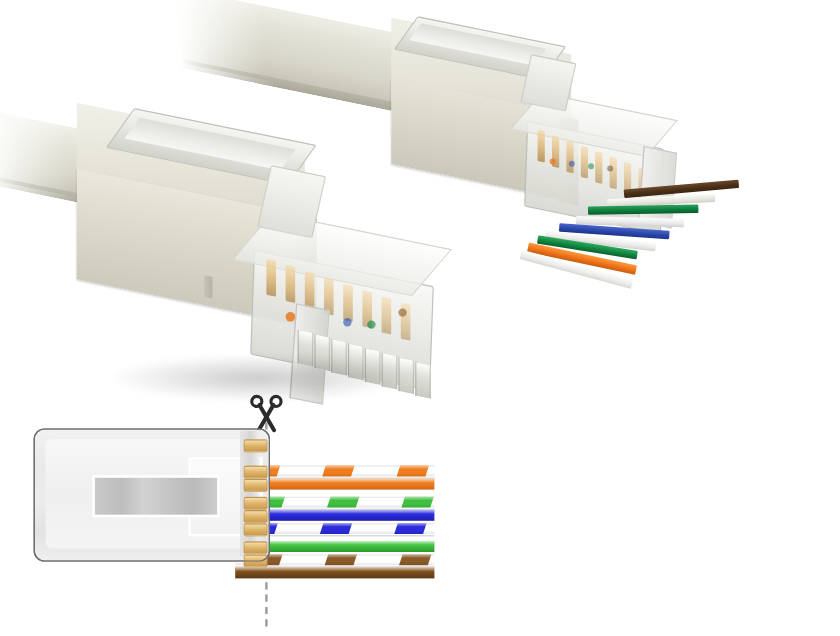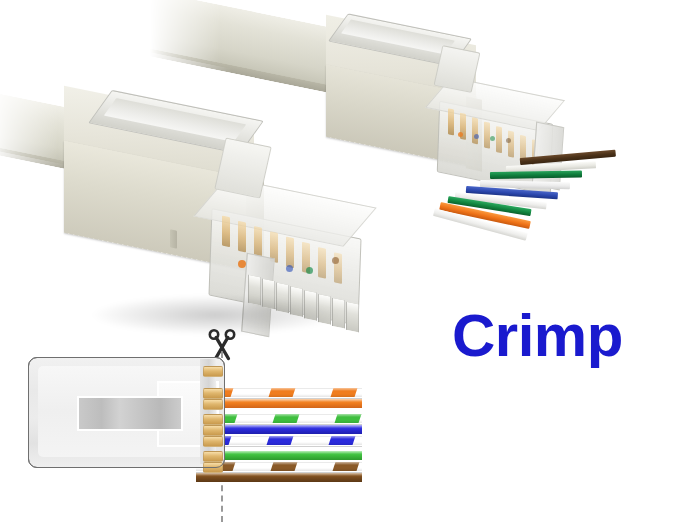--- a/index.html
+++ b/index.html
@@ -309,21 +309,20 @@
         <div class="pin" style="left:70px;top:5px;width:11px;height:28px;"></div>
         <div class="pin" style="left:84px;top:6px;width:11px;height:28px;"></div>
         <div class="pin" style="left:98px;top:7px;width:11px;height:28px;"></div>
       </div>
 
       <div class="shadow" style="left:30px;top:190px;width:250px;height:40px;"></div>
     </div>
 
   </div>
 
-  <div class="caption cap1" style="left:452px;top:305px;">Crimp</div>
 
   <div class="diagram">
 
     <div class="cutline" style="left:221px;top:22px;height:170px;"></div>
 
     <div class="scissors" style="left:204px;top:-2px;width:36px;height:34px;">
       <svg width="36" height="34" viewBox="0 0 36 34">
         <g fill="none" stroke="#2b2b2b" stroke-width="2.6" stroke-linecap="round">
           <circle cx="10" cy="6.5" r="4.2"></circle>
           <circle cx="26" cy="6.5" r="4.2"></circle>

